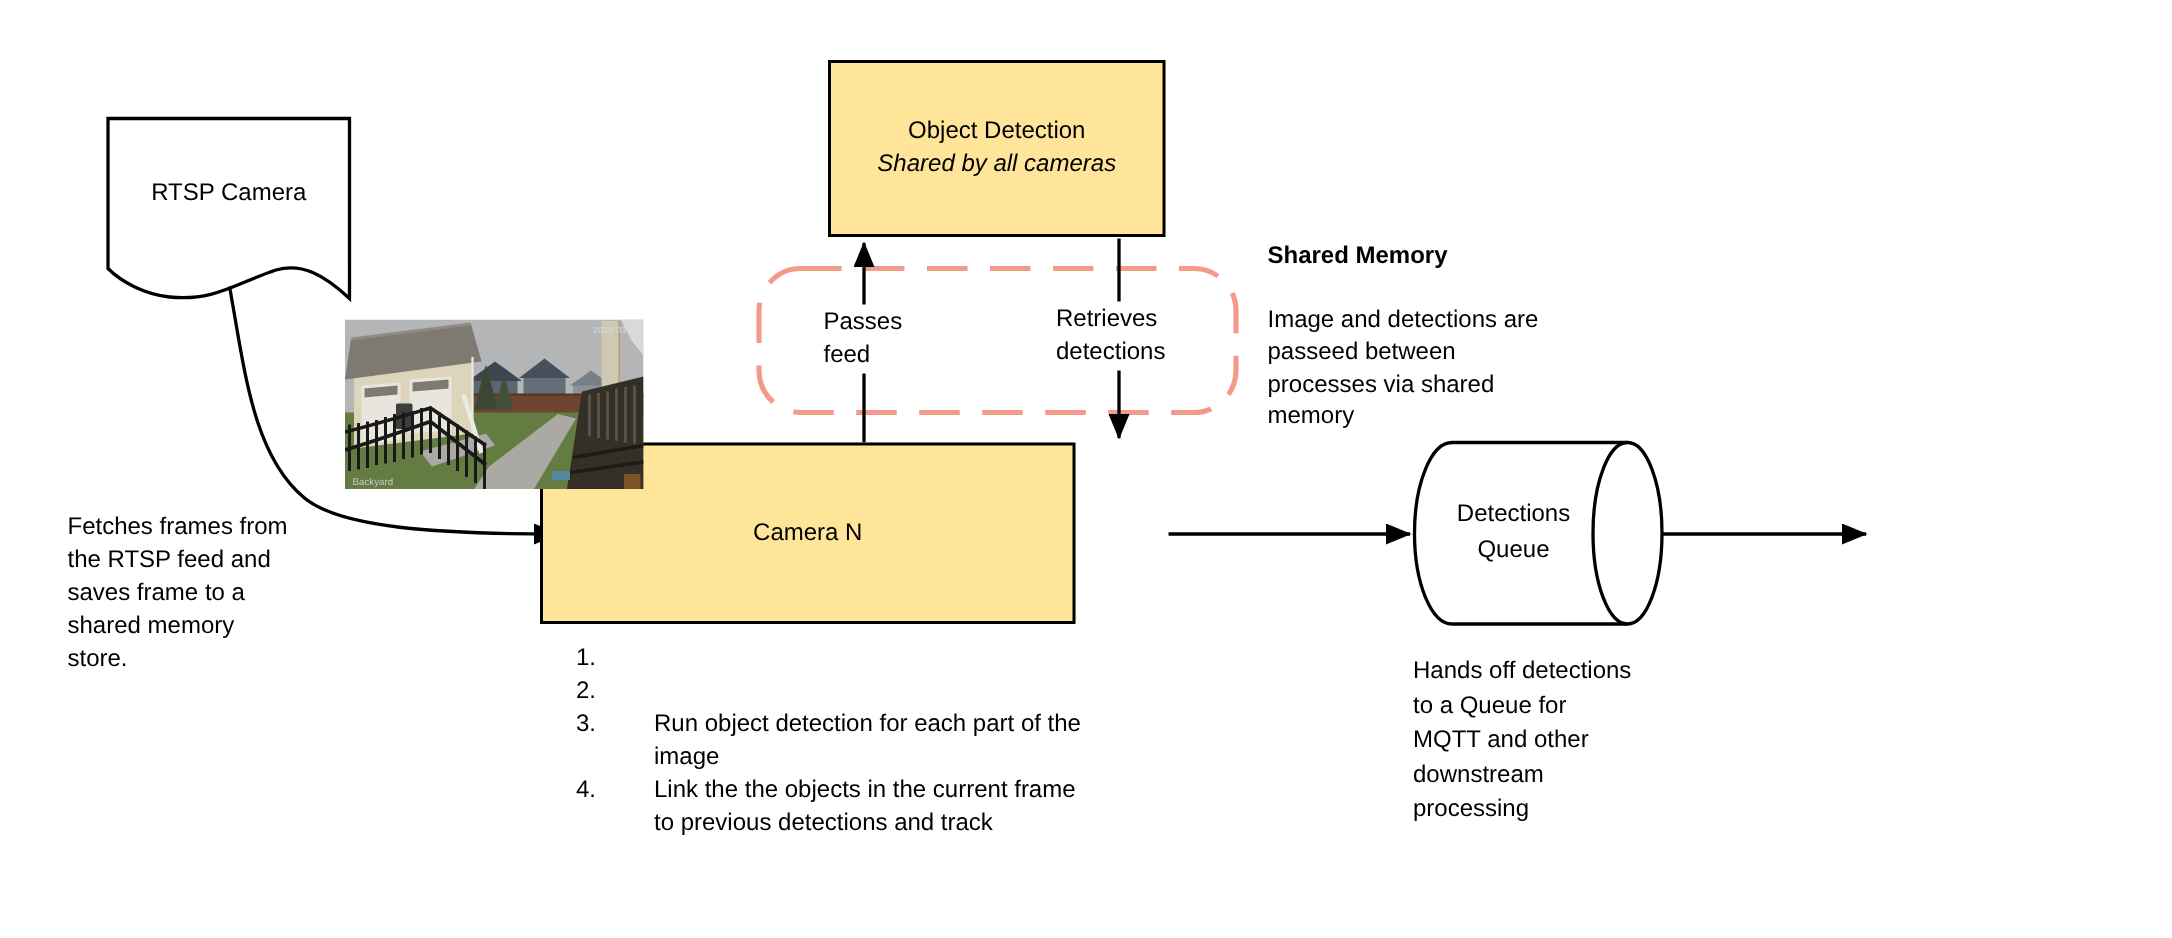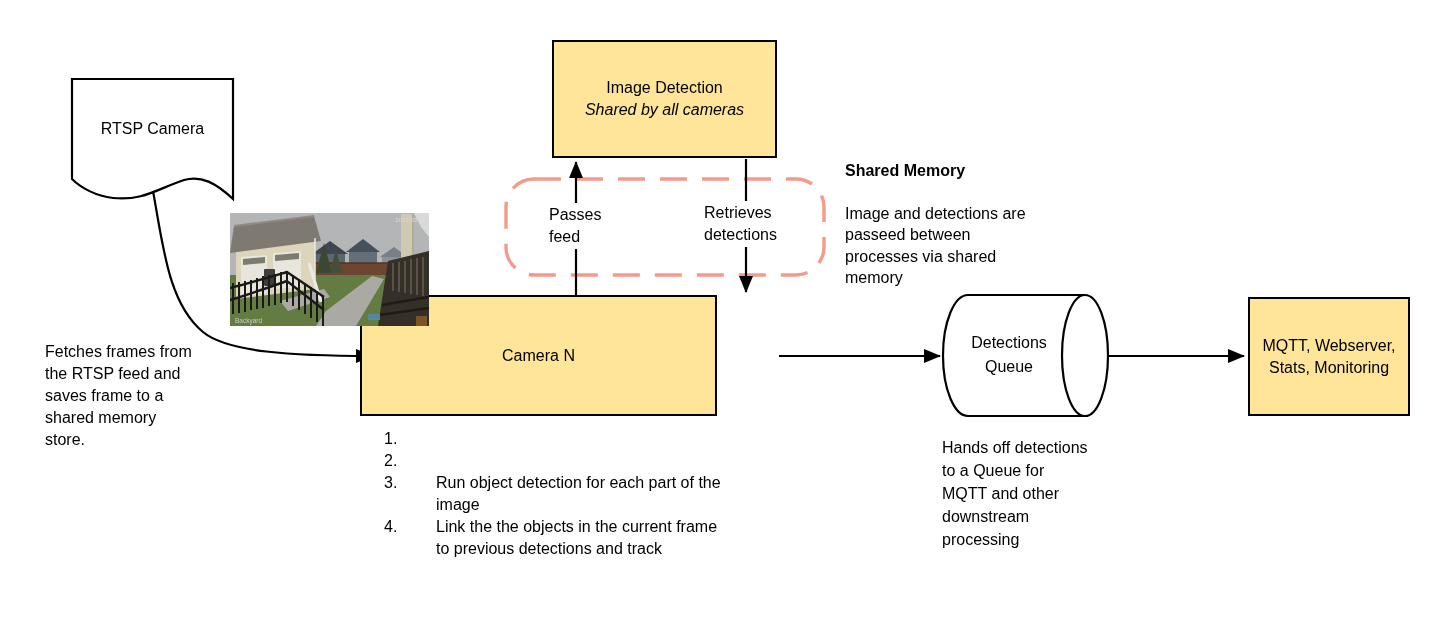--- a/index.html
+++ b/index.html
@@ -72,21 +72,21 @@
 
   <div id="rtsp-label" class="abs">RTSP Camera</div>
 
   <div id="fetch-note" class="note">Fetches frames from
 the RTSP feed and
 saves frame to a
 shared memory
 store.</div>
 
   <div id="object-detection-box" class="box">
-    <div>Image Detection</div>
+    <div>Object Detection</div>
     <div class="italic">Shared by all cameras</div>
   </div>
 
   <div id="shared-memory-note" class="note">
     <span class="bold">Shared Memory</span><br>
     <span class="pre">Image and detections are
 passeed between
 processes via shared
 memory</span>
   </div>
@@ -121,24 +121,20 @@
 
   <div id="queue-label" class="abs">Detections
 Queue</div>
 
   <div id="handsoff-note" class="note">Hands off detections
 to a Queue for
 MQTT and other
 downstream
 processing</div>
 
-  <div id="mqtt-box" class="box">
-    <div class="pre">MQTT, Webserver,
-Stats, Monitoring</div>
-  </div>
 
   <div id="snapshot">
     <svg width="199" height="113" viewBox="0 0 199 113" xmlns="http://www.w3.org/2000/svg">
 
       <rect x="0" y="0" width="199" height="64" fill="#b4b5b7"></rect>
 
       <g>
         <polygon points="85,40 115,40 115,58 85,58" fill="#5a6670"></polygon>
         <polygon points="82,41 100,28 118,41" fill="#3e4650"></polygon>
         <polygon points="119,38 147,38 147,58 119,58" fill="#626e78"></polygon>

